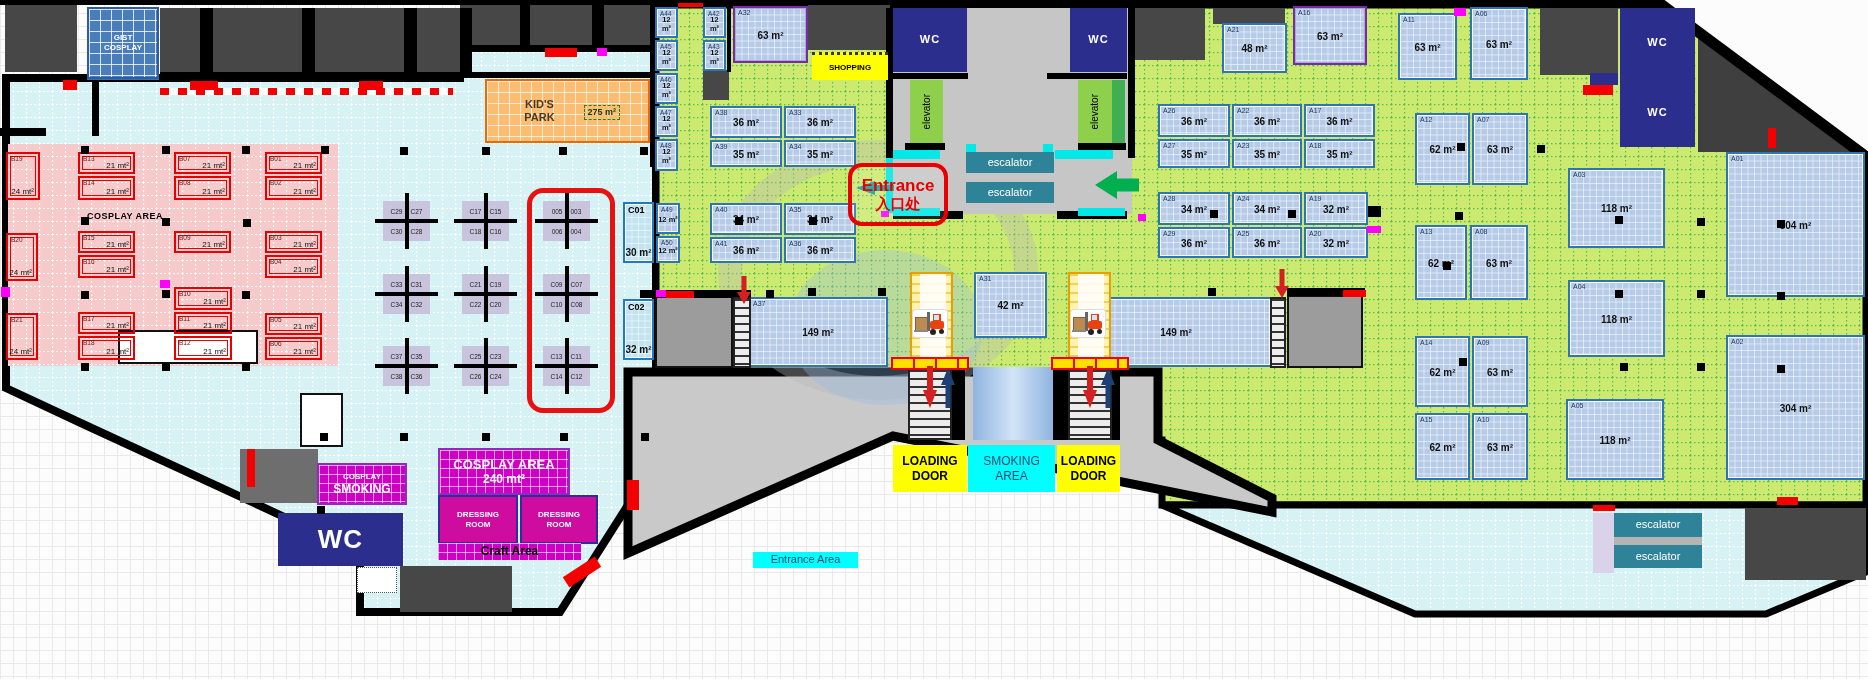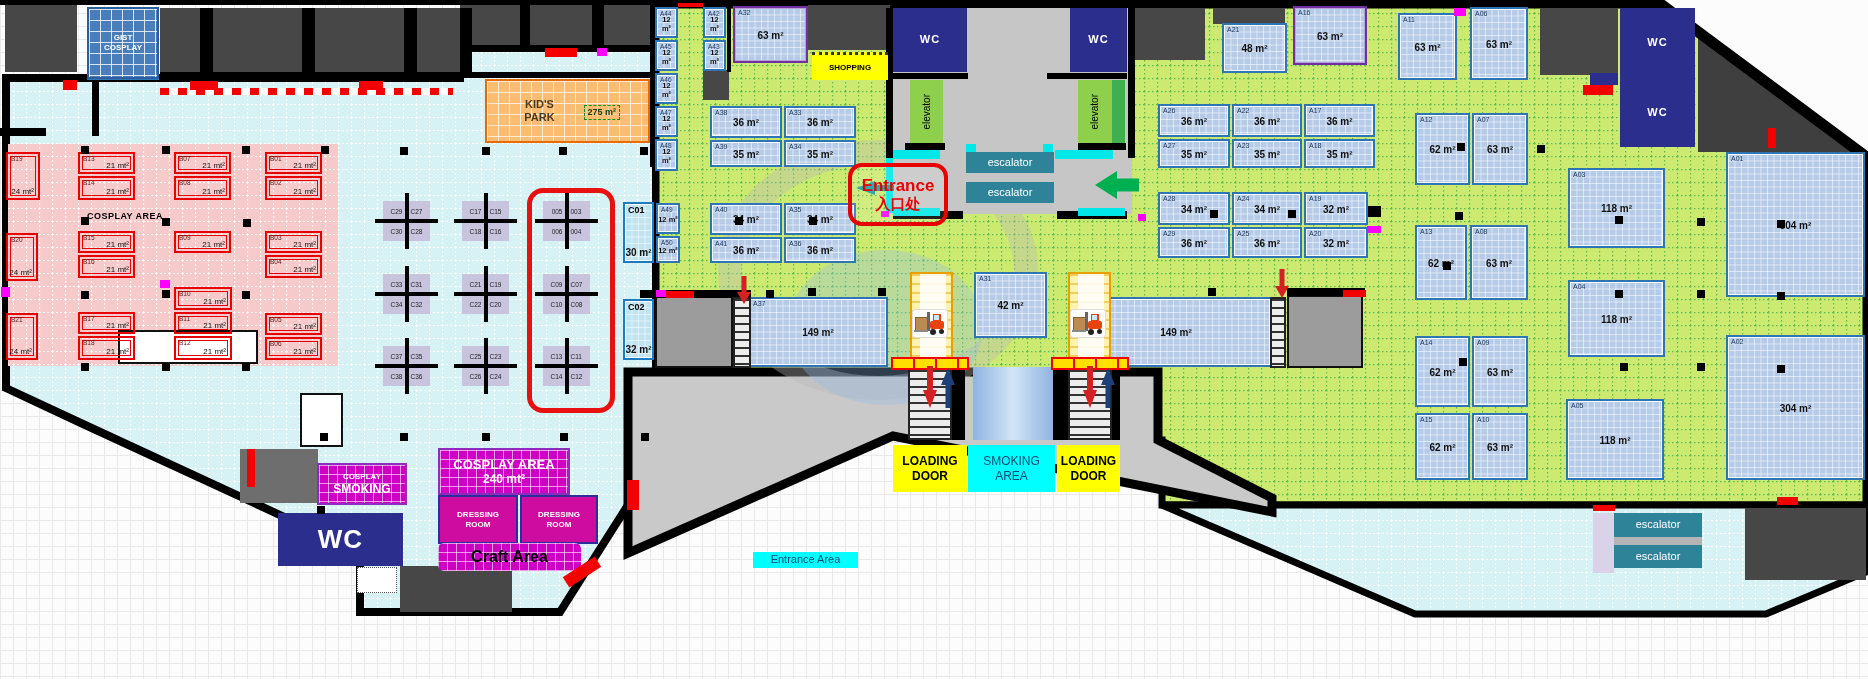--- a/index.html
+++ b/index.html
@@ -568,21 +568,21 @@
         <div class="l l">DRESSING</div>
         <div class="l l2">ROOM</div>
       </div>
     </div>
     <div class="zone dress" style="left: 520px; top: 495px; width: 78px; height: 49px; font-size: 8px;">
       <div class="lines">
         <div class="l l">DRESSING</div>
         <div class="l l2">ROOM</div>
       </div>
     </div>
-    <div class="zone craft" style="left: 438px; top: 543px; width: 143px; height: 28px; font-size: 16px; border-radius: 6px;">
+    <div class="zone craft" style="left: 438px; top: 543px; width: 143px; height: 17px; font-size: 12px;">
       <div class="lines">
         <div class="l l">Craft Area</div>
       </div>
     </div>
     <div class="zone navy" style="left: 278px; top: 513px; width: 125px; height: 53px; font-size: 26px;">
       <div class="lines">
         <div class="l l">WC</div>
       </div>
     </div>
     <div class="zone navy" style="left: 893px; top: 8px; width: 74px; height: 64px; font-size: 11px;">

